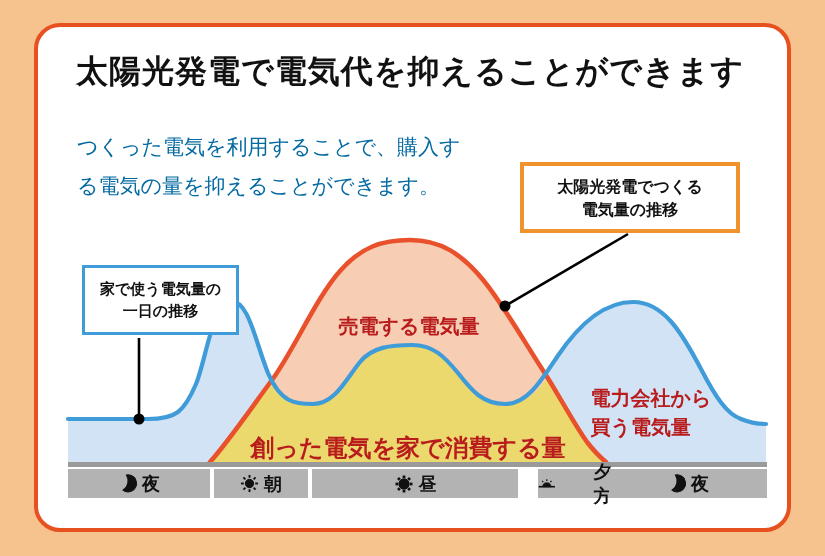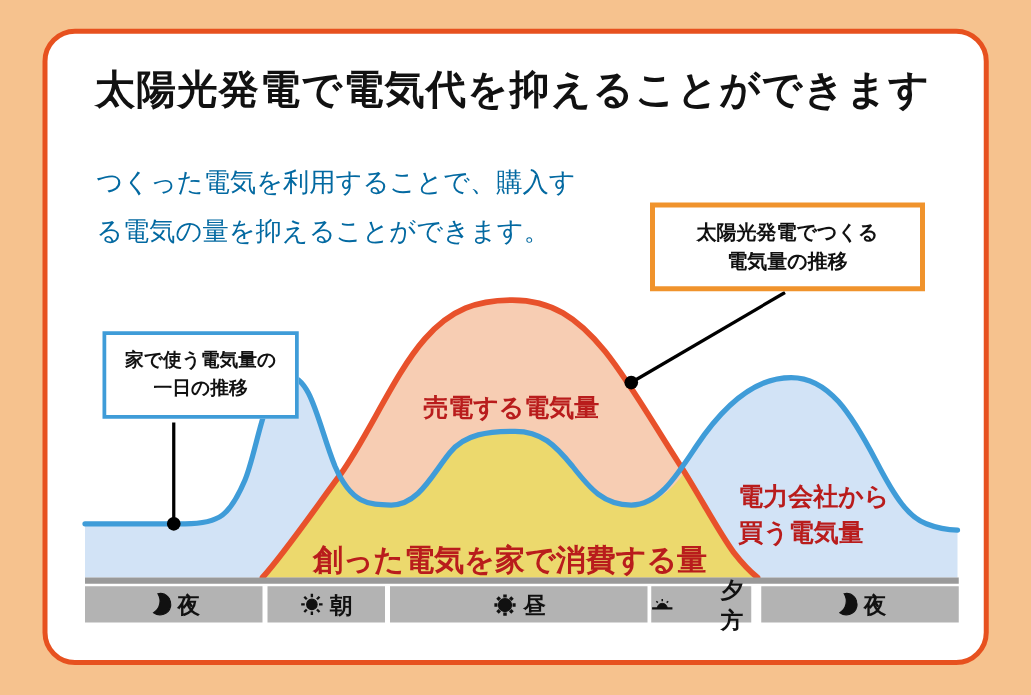--- a/index.html
+++ b/index.html
@@ -137,21 +137,21 @@
         <line x1="16" y1="10" x2="18.5" y2="10"></line>
       <line x1="4" y1="4" x2="5.8" y2="5.8"></line>
         <line x1="14.2" y1="14.2" x2="16" y2="16"></line>
       <line x1="4" y1="16" x2="5.8" y2="14.2"></line>
         <line x1="14.2" y1="5.8" x2="16" y2="4"></line>
     </g>
   </svg>
   <span>昼</span>
 </div>
 
-<div class="axis-seg" style="left:521px;width:80px;gap:38px;">
+<div class="axis-seg" style="left:538px;width:80px;gap:38px;">
   <svg width="26" height="16" viewBox="0 0 26 16">
     <path class="icon-ink" stroke="none" d="M7 12 A 6 6 0 0 1 19 12 Z"></path>
     <g class="icon-ink" stroke-width="1.8" fill="none">
       <line x1="13" y1="1" x2="13" y2="3.5"></line>
       <line x1="6" y1="3.5" x2="7.8" y2="5.2"></line>
       <line x1="20" y1="3.5" x2="18.2" y2="5.2"></line>
     </g>
     <line class="icon-ink" x1="1" y1="12" x2="25" y2="12" stroke-width="2.4"></line>
   </svg>
   <span>夕方</span>

